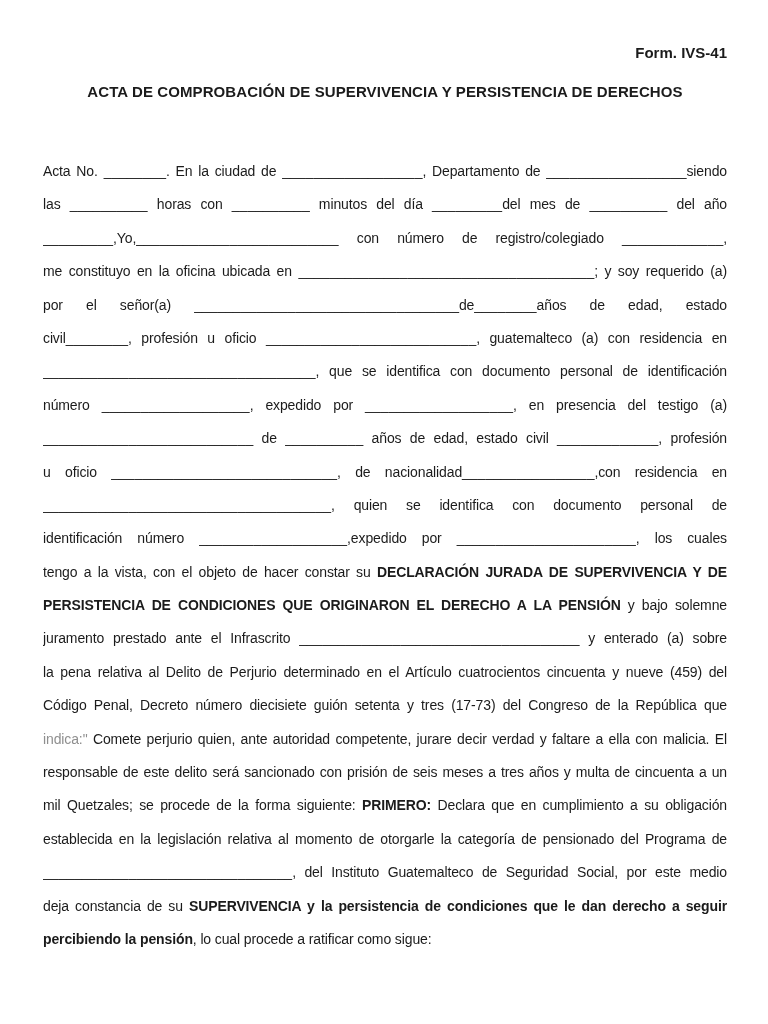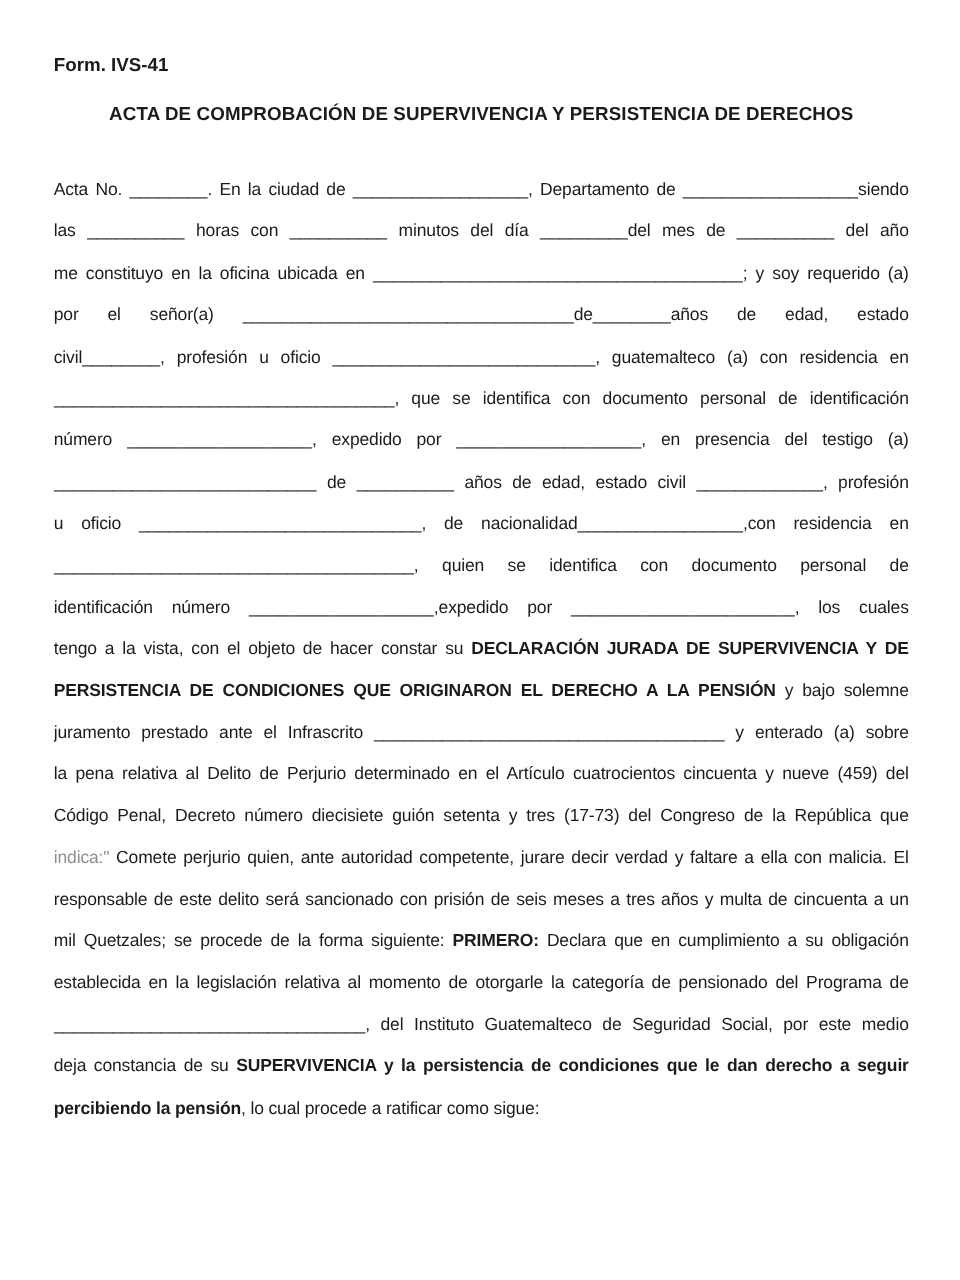--- a/index.html
+++ b/index.html
@@ -12,34 +12,35 @@
     width: 768px;
     height: 1024px;
     box-sizing: border-box;
     background: #ffffff;
     padding: 44px 41px 0 43px;
     font-family: "Liberation Sans", "DejaVu Sans", sans-serif;
     color: #1b1b1b;
     overflow: hidden;
   }
   .form-number {
+    text-align: right;
     font-weight: bold;
     font-size: 15px;
     line-height: 18px;
   }
   .doc-title {
     text-align: center;
     font-weight: bold;
     font-size: 15px;
     line-height: 19px;
     margin-top: 20px;
     letter-spacing: 0.1px;
   }
   .doc-body {
-    margin-top: 34px;
+    margin-top: 54px;
     font-size: 14px;
     letter-spacing: -0.12px;
   }
   .line {
     height: 33.4px;
     line-height: 33.4px;
     text-align: justify;
     text-align-last: justify;
     overflow: hidden;
   }
@@ -53,20 +54,21 @@
 </style>
 </head>
 <body>
 
 <div class="page">
   <div class="form-number">Form. IVS-41</div>
   <div class="doc-title">ACTA DE COMPROBACIÓN DE SUPERVIVENCIA Y PERSISTENCIA DE DERECHOS</div>
   <div class="doc-body">
       <div class="line"><span class="">Acta No. </span><span class="blank">________</span><span class="">. En la ciudad de </span><span class="blank">__________________</span><span class="">, Departamento de </span><span class="blank">__________________</span><span class="">siendo</span></div>
       <div class="line"><span class="">las </span><span class="blank">__________</span><span class=""> horas con </span><span class="blank">__________</span><span class=""> minutos del día </span><span class="blank">_________</span><span class="">del mes de </span><span class="blank">__________</span><span class=""> del año</span></div>
+      <div class="line"><span class="blank">_________</span><span class="">,Yo,</span><span class="blank">__________________________</span><span class=""> con número de registro/colegiado </span><span class="blank">_____________</span><span class="">,</span></div>
       <div class="line"><span class="">me constituyo en la oficina ubicada en </span><span class="blank">______________________________________</span><span class="">; y soy requerido (a)</span></div>
       <div class="line"><span class="">por el señor(a) </span><span class="blank">__________________________________</span><span class="">de</span><span class="blank">________</span><span class="">años de edad, estado</span></div>
       <div class="line"><span class="">civil</span><span class="blank">________</span><span class="">, profesión u oficio </span><span class="blank">___________________________</span><span class="">, guatemalteco (a) con residencia en</span></div>
       <div class="line"><span class="blank">___________________________________</span><span class="">, que se identifica con documento personal de identificación</span></div>
       <div class="line"><span class="">número </span><span class="blank">___________________</span><span class="">, expedido por </span><span class="blank">___________________</span><span class="">, en presencia del testigo (a)</span></div>
       <div class="line"><span class="blank">___________________________</span><span class=""> de </span><span class="blank">__________</span><span class=""> años de edad, estado civil </span><span class="blank">_____________</span><span class="">, profesión</span></div>
       <div class="line"><span class="">u oficio </span><span class="blank">_____________________________</span><span class="">, de nacionalidad</span><span class="blank">_________________</span><span class="">,con residencia en</span></div>
       <div class="line"><span class="blank">_____________________________________</span><span class="">, quien se identifica con documento personal de</span></div>
       <div class="line"><span class="">identificación número </span><span class="blank">___________________</span><span class="">,expedido por </span><span class="blank">_______________________</span><span class="">, los cuales</span></div>
       <div class="line"><span class="">tengo a la vista, con el objeto de hacer constar su </span><span class="b">DECLARACIÓN JURADA DE SUPERVIVENCIA Y DE</span></div>

